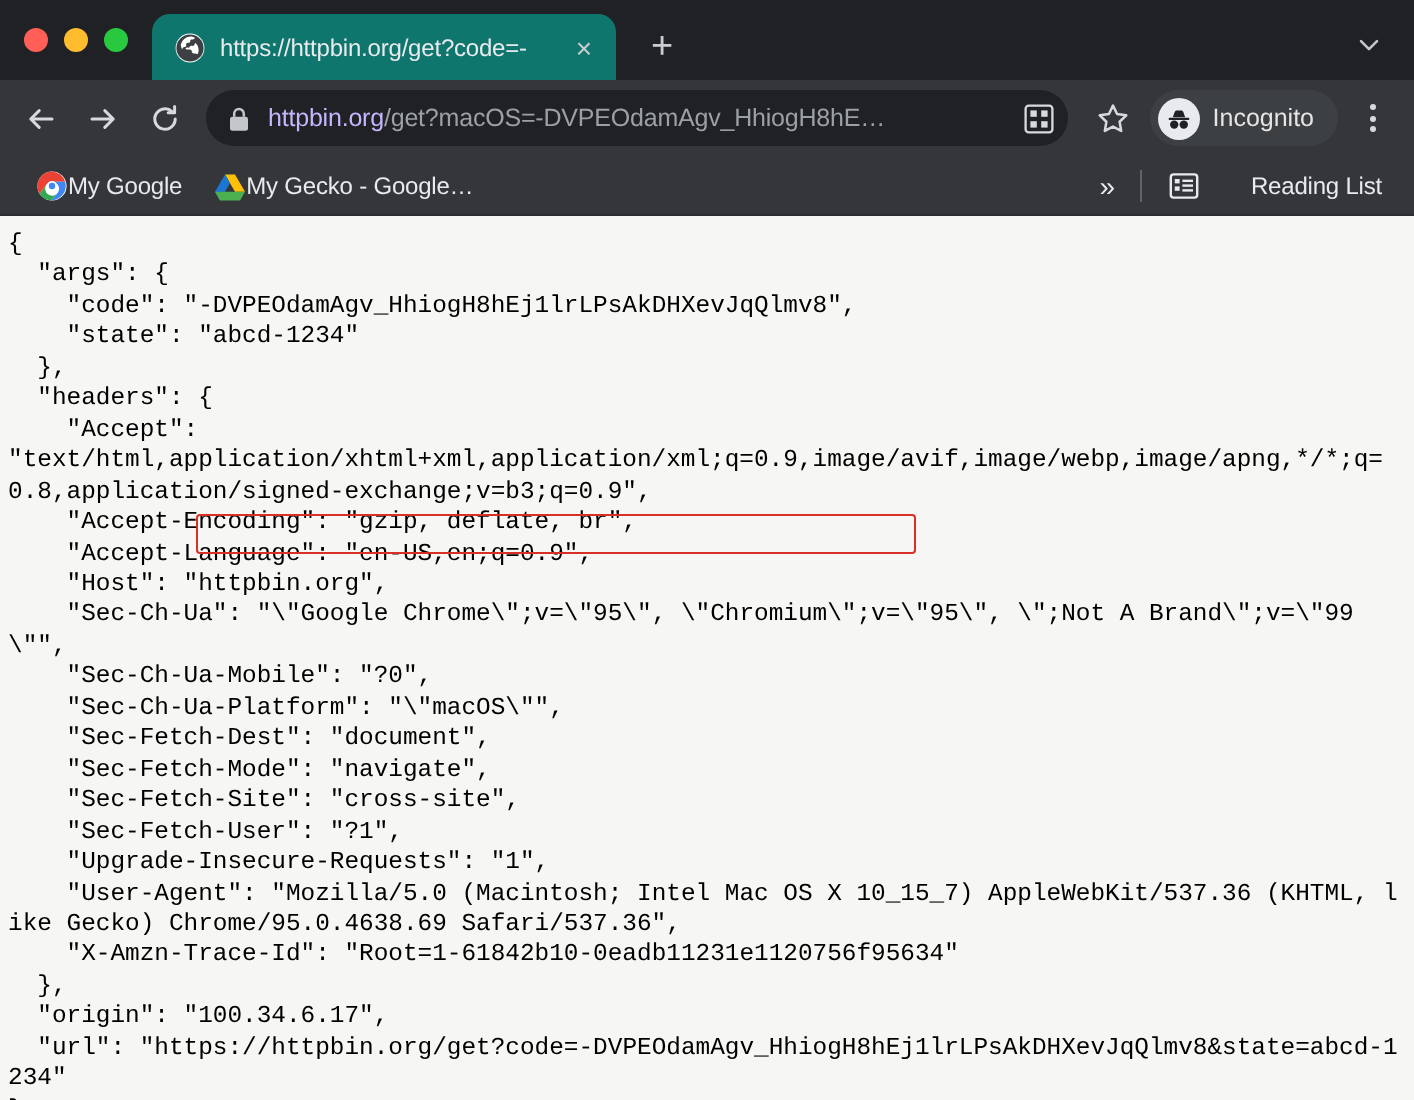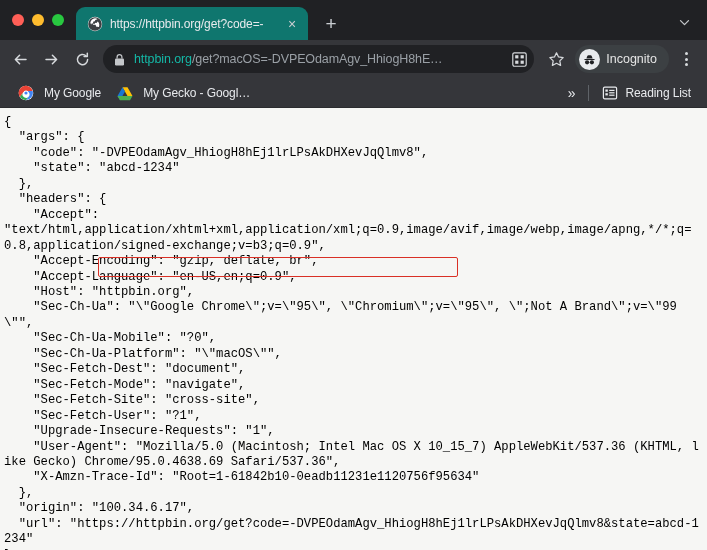--- a/index.html
+++ b/index.html
@@ -141,21 +141,21 @@
   }
   .lock-icon { flex: 0 0 12px; display:flex; color:#c4c7ca; }
   .omni-url {
     flex: 1 1 auto;
     font-size: 12.5px;
     color: #9aa0a6;
     white-space: nowrap;
     overflow: hidden;
     letter-spacing: -0.1px;
   }
-  .omni-url b { color: #14b8a6; font-weight: 400; }
+  .omni-url b { color: #c4b5fd; font-weight: 400; }
   .omni-icon {
     flex: 0 0 22px;
     width: 22px; height: 22px;
     display: flex; align-items: center; justify-content: center;
     color: #d7dadd;
   }
 
   .profile-pill {
     display: flex;
     align-items: center;
@@ -199,21 +199,21 @@
     display: flex;
     align-items: center;
     padding: 0 8px 0 10px;
     gap: 0px;
     flex: 0 0 auto;
     border-bottom: 1px solid #2b2c2f;
   }
   .bm {
     display: flex;
     align-items: center;
-    gap: 10px;
+    gap: 0;
     padding: 3px 8px;
     border-radius: 4px;
     max-width: 150px;
     flex: 0 0 auto;
   }
   .bm-ico { width: 16px; height: 16px; flex: 0 0 16px; display:block; }
   .bm-label {
     font-size: 12px;
     color: #e8eaed;
     white-space: nowrap;
@@ -228,21 +228,21 @@
     padding: 0 8px;
     display: flex; align-items: center;
     flex: 0 0 auto;
   }
   .bm-divider {
     width: 1px; height: 16px; background: #5f6368;
     margin: 0 5px;
     flex: 0 0 auto;
   }
   .reading-list {
-    display: flex; align-items: center; gap: 7px;
+    display: flex; align-items: center; gap: 25px;
     padding: 3px 8px;
     flex: 0 0 auto;
   }
 
   
   .viewport {
     flex: 1 1 auto;
     background: #f6f6f4;
     overflow: hidden;
     position: relative;

